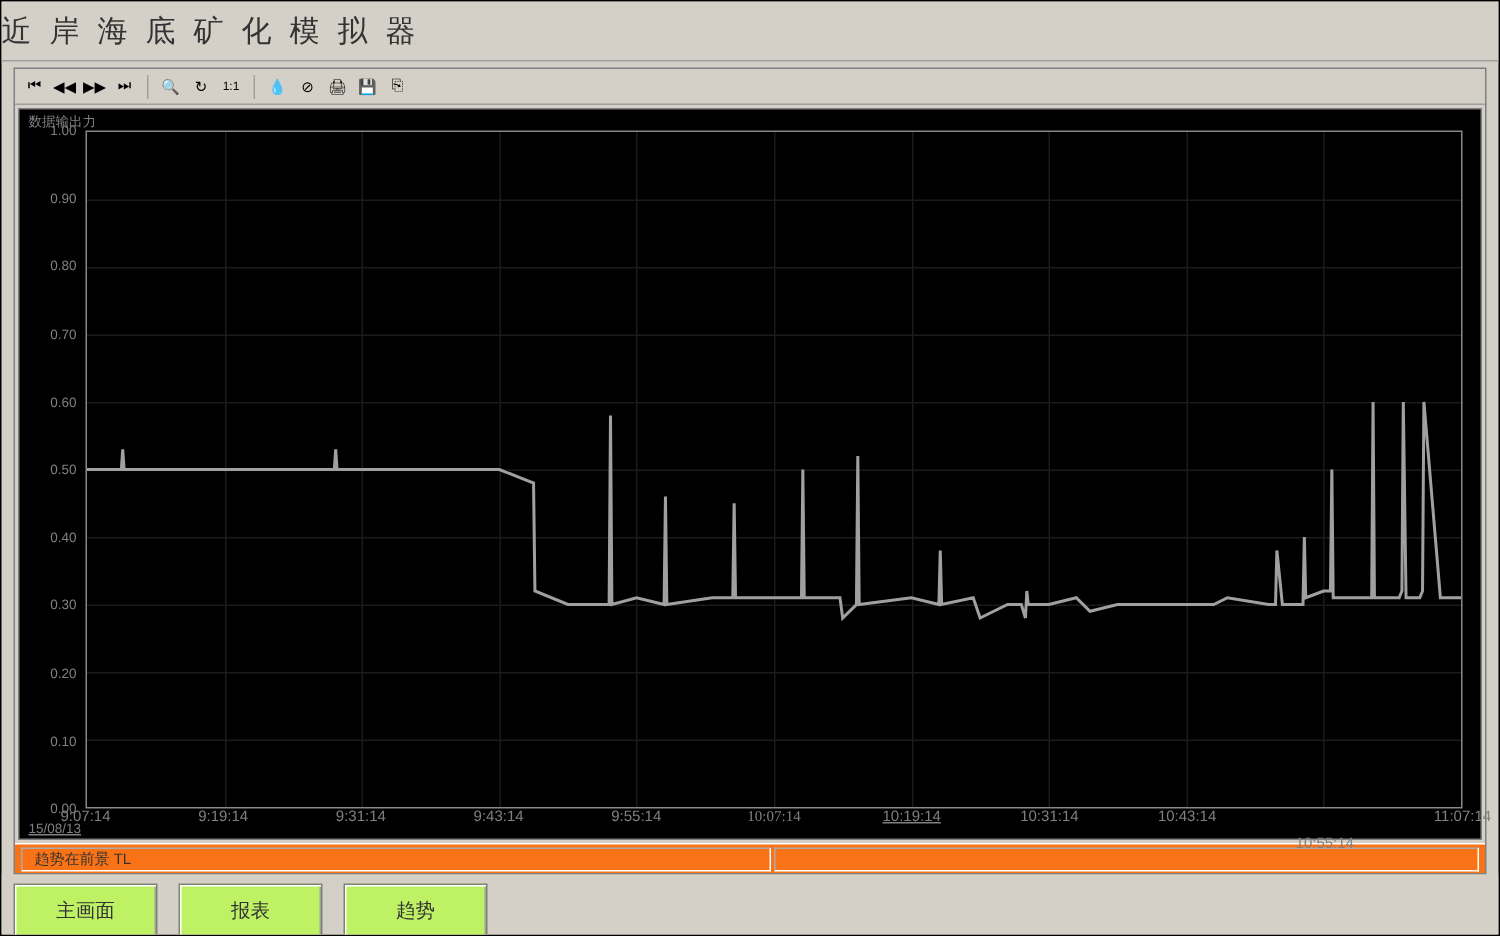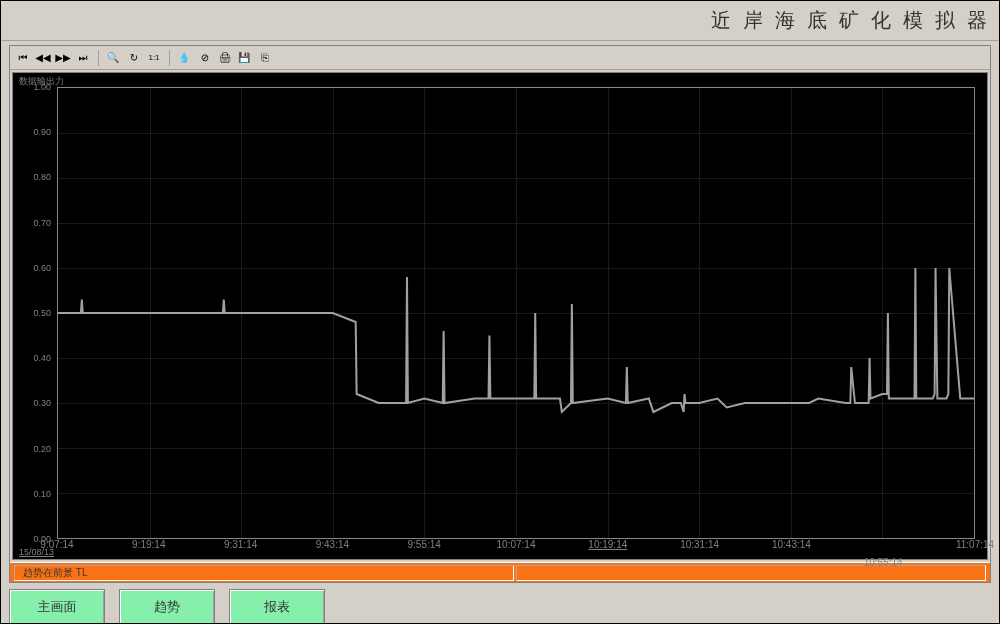--- a/index.html
+++ b/index.html
@@ -11,21 +11,21 @@
     font-size: 12px;
     overflow: hidden;
     border: 1px solid #000;
   }
   .title-bar {
     height: 40px;
     background: #d4d0c8;
     border-bottom: 1px solid #a0a0a0;
     display: flex;
     align-items: center;
-    justify-content: flex-end;
+    justify-content: flex-start;
     font-size: 20px;
     letter-spacing: 12px;
     color: #333;
   }
   .inner-frame {
     margin: 4px 8px 0 8px;
     border: 1px solid #808080;
     background: #d4d0c8;
   }
   .toolbar {
@@ -154,21 +154,21 @@
     height: 48px;
     display: flex;
     align-items: center;
     padding: 6px 8px;
     gap: 14px;
     background: #d4d0c8;
   }
   .main-btn {
     width: 96px;
     height: 36px;
-    background: #86efac;
+    background: #bef264;
     border: 1px solid #808080;
     display: flex;
     align-items: center;
     justify-content: center;
     font-size: 13px;
     color: #333;
     cursor: pointer;
     box-shadow: inset 1px 1px 0 #fff, inset -1px -1px 0 #a0a0a0;
   }
 </style>
@@ -237,35 +237,35 @@
         <polyline id="series-path" fill="none" stroke="#a0a0a0" stroke-width="2" vector-effect="non-scaling-stroke" points="0,500 25,500 26,470 27,500 100,500 180,500 181,470 182,500 300,500 325,520 326,679.9999999999999 350,700 380,700 381,420.00000000000006 382,700 400,690 420,700 421,540 422,700 455,690 470,690 471,550 472,690 500,690 520,690 521,500 522,690 548,690 550,720 560,700 561,480 562,700 600,690 620,700 621,620 622,700 645,690 650,720 670,700 680,700 683,720 684,679.9999999999999 685,700 700,700 720,690 730,710 750,700 760,700 800,700 820,700 830,690 860,700 865,700 866,620 870,700 885,700 886,600 887,690 900,679.9999999999999 905,679.9999999999999 906,500 907,690 930,690 935,690 936,400 937,690 945,690 955,690 957,679.9999999999999 958,400 960,690 970,690 972,679.9999999999999 973,400 985,690 1000,690"></polyline>
       </svg>
     </div>
 
     <div class="x-axis" id="x-axis">
         <div class="x-tick" style="left: 0%; top: 0px;">9:07:14</div>
         <div class="x-tick" style="left: 10%; top: 0px;">9:19:14</div>
         <div class="x-tick" style="left: 20%; top: 0px;">9:31:14</div>
         <div class="x-tick" style="left: 30%; top: 0px;">9:43:14</div>
         <div class="x-tick" style="left: 40%; top: 0px;">9:55:14</div>
-        <div class="x-tick" style="left: 50%; top: 0px;">10:07:14</div>
+        <div class="x-tick" style="left: 50%; top: 0px; font-family: Liberation Serif, serif;">10:07:14</div>
         <div class="x-tick" style="left: 60%; top: 0px; text-decoration: underline;">10:19:14</div>
         <div class="x-tick" style="left: 70%; top: 0px;">10:31:14</div>
         <div class="x-tick" style="left: 80%; top: 0px;">10:43:14</div>
         <div class="x-tick" style="left: 90%; top: 18px;">10:55:14</div>
         <div class="x-tick" style="left: 100%; top: 0px;">11:07:14</div>
       </div>
     <div class="x-date" style="left:6px; bottom:2px;">15/08/13</div>
   </div>
 
   <div class="status-bar">
     <div class="status-cell wide">
       <span>趋势在前景 TL</span>
     </div>
     <div class="status-cell rest"></div>
   </div>
 </div>
 
 <div class="bottom-buttons">
   <div class="main-btn">主画面</div>
+  <div class="main-btn">报表</div>
   <div class="main-btn">趋势</div>
-  <div class="main-btn">报表</div>
 </div>
 
 </body></html>

